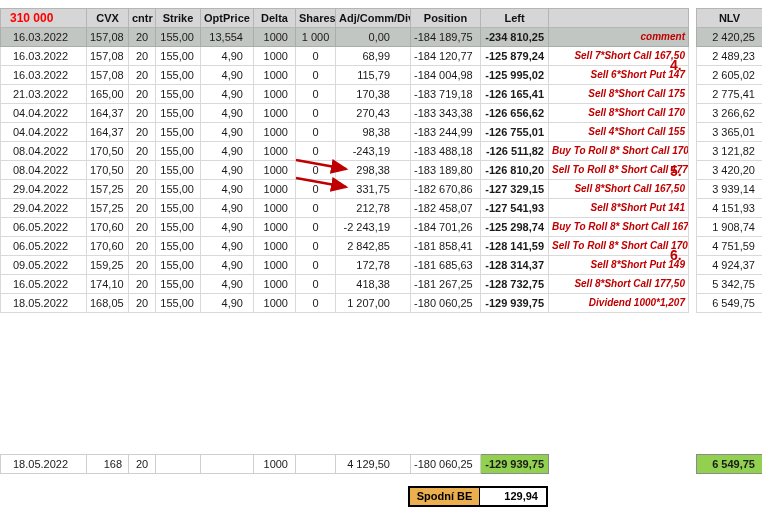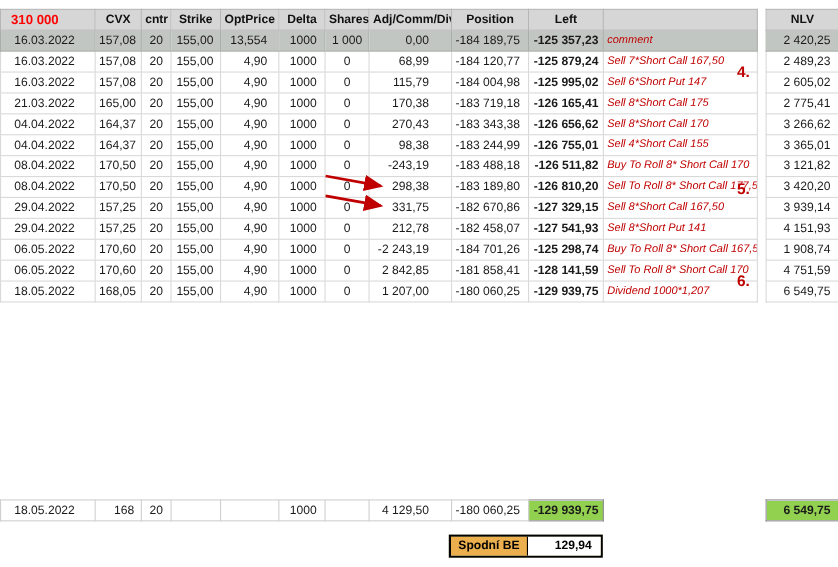--- a/index.html
+++ b/index.html
@@ -35,22 +35,22 @@
   .c-cntr     { text-align:center;margin-top:12px; }
   .c-strike   { text-align:right; padding-right:6px; }
   .c-optprice { text-align:right; padding-right:10px; }
   .c-delta    { text-align:right; padding-right:7px; }
   .c-shares   { text-align:center; }
   .c-adj      { text-align:right; padding-right:20px; }
   .c-position { text-align:left; padding-right:4px; }
   .c-left     { text-align:right; padding-right:4px; font-weight:700; }
   .c-nlv      { text-align:right; padding-right:7px; }
   .c-comment  {
-    text-align:left; color:var(--red,#c00000);
-    font-style:italic; font-weight:400; font-size:10px;
+    text-align:right; color:var(--red,#c00000);
+    font-style:italic; font-weight:700; font-size:10px;
   }
   th.c-gap, td.c-gap { border:none; background:#fff; padding:0; }
 
   
   th.hdr-capital {
     color:var(--red-bright,#ff0000); text-align:left; padding-left:9px; font-size:12px;
   }
 
   
   tr.hl td { background:var(--hl-bg,#c2c6c2); border-color:#aaaeaa; }
@@ -132,21 +132,21 @@
         <tr class="hl">
           <td class="c-date">16.03.2022</td>
           <td class="c-cvx">157,08</td>
           <td class="c-cntr">20</td>
           <td class="c-strike">155,00</td>
           <td class="c-optprice">13,554</td>
           <td class="c-delta">1000</td>
           <td class="c-shares">1 000</td>
           <td class="c-adj">0,00</td>
           <td class="c-position">-184 189,75</td>
-          <td class="c-left">-125 357,23</td>
+          <td class="c-left">-234 810,25</td>
           <td class="c-comment">comment</td>
           <td class="c-gap"></td>
           <td class="c-nlv">2 420,25</td>
         </tr>
         <tr>
           <td class="c-date">16.03.2022</td>
           <td class="c-cvx">157,08</td>
           <td class="c-cntr">20</td>
           <td class="c-strike">155,00</td>
           <td class="c-optprice">4,90</td>
@@ -301,20 +301,50 @@
           <td class="c-strike">155,00</td>
           <td class="c-optprice">4,90</td>
           <td class="c-delta">1000</td>
           <td class="c-shares">0</td>
           <td class="c-adj">2 842,85</td>
           <td class="c-position">-181 858,41</td>
           <td class="c-left">-128 141,59</td>
           <td class="c-comment">Sell To Roll 8* Short Call 170</td>
           <td class="c-gap"></td>
           <td class="c-nlv">4 751,59</td>
+        </tr>
+        <tr>
+          <td class="c-date">09.05.2022</td>
+          <td class="c-cvx">159,25</td>
+          <td class="c-cntr">20</td>
+          <td class="c-strike">155,00</td>
+          <td class="c-optprice">4,90</td>
+          <td class="c-delta">1000</td>
+          <td class="c-shares">0</td>
+          <td class="c-adj">172,78</td>
+          <td class="c-position">-181 685,63</td>
+          <td class="c-left">-128 314,37</td>
+          <td class="c-comment">Sell 8*Short Put 149</td>
+          <td class="c-gap"></td>
+          <td class="c-nlv">4 924,37</td>
+        </tr>
+        <tr>
+          <td class="c-date">16.05.2022</td>
+          <td class="c-cvx">174,10</td>
+          <td class="c-cntr">20</td>
+          <td class="c-strike">155,00</td>
+          <td class="c-optprice">4,90</td>
+          <td class="c-delta">1000</td>
+          <td class="c-shares">0</td>
+          <td class="c-adj">418,38</td>
+          <td class="c-position">-181 267,25</td>
+          <td class="c-left">-128 732,75</td>
+          <td class="c-comment">Sell 8*Short Call 177,50</td>
+          <td class="c-gap"></td>
+          <td class="c-nlv">5 342,75</td>
         </tr>
         <tr>
           <td class="c-date">18.05.2022</td>
           <td class="c-cvx">168,05</td>
           <td class="c-cntr">20</td>
           <td class="c-strike">155,00</td>
           <td class="c-optprice">4,90</td>
           <td class="c-delta">1000</td>
           <td class="c-shares">0</td>
           <td class="c-adj">1 207,00</td>

